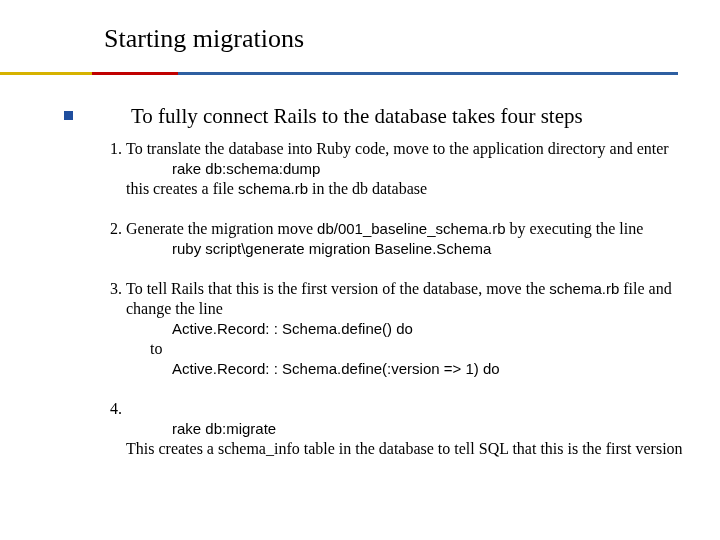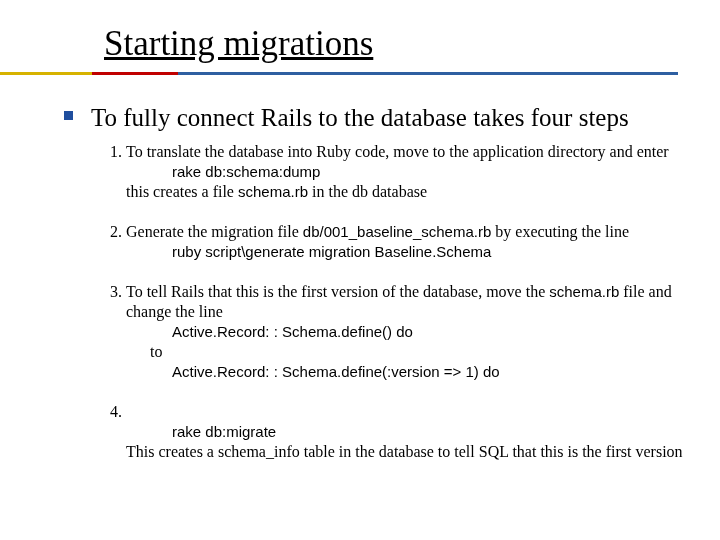--- a/index.html
+++ b/index.html
@@ -16,24 +16,23 @@
     height: 540px;
     position: relative;
     box-sizing: border-box;
   }
   .title-wrap {
     position: absolute;
     top: 24px;
     left: 104px;
   }
   .title {
-    font-size: 35px;
+    font-size: 26px;
     font-weight: 400;
     letter-spacing: 0px;
-    text-decoration: underline;
   }
   .underline {
     position: absolute;
     left: 0;
     top: 72px;
     width: 700px;
     height: 3px;
   }
   .underline .seg1 { position:absolute; left:0; top:0; height:3px; background:#D6B200; }
   .underline .seg2 { position:absolute; top:0; height:3px; background:#C00000; }
@@ -46,21 +45,21 @@
     font-size: 16px;
   }
   .lead-row { display:flex; align-items:flex-start; }
   .bullet-sq {
     width: 9px; height: 9px;
     background: #1F4E9E;
     margin-top: 7px;
     margin-right: 18px;
     flex: 0 0 auto;
   }
-  .lead { font-size: 25px; }
+  .lead { font-size: 21px; margin-left: 40px; }
   ol.steps {
     margin: 10px 0 0 38px;
     padding: 0 0 0 24px;
     font-size: 16px;
   }
   ol.steps > li {
     margin-bottom: 20px;
     line-height: 1.25;
   }
   .code-inline {
@@ -93,21 +92,21 @@
 
     <ol class="steps">
 
       <li>
         <span>To translate the database into Ruby code, move to the application directory and enter</span><br>
         <span class="code-inline indent1">rake db:schema:dump</span><br>
         <span>this creates a file </span><span class="code-inline">schema.rb</span><span> in the db database</span>
       </li>
 
       <li>
-        <span>Generate the migration file </span><span class="code-inline">db/001_baseline_schema.rb</span><span> by executing the line</span><br>
+        <span>Generate the migration move </span><span class="code-inline">db/001_baseline_schema.rb</span><span> by executing the line</span><br>
         <span class="code-inline indent1">ruby script\generate migration Baseline.Schema</span>
       </li>
 
       <li>
         <span>To tell Rails that this is the first version of the database, move the </span><span class="code-inline">schema.rb</span><span> file and change the line</span><br>
         <span class="code-inline indent1">Active.Record: : Schema.define() do</span><br>
         <span class="indent0">to</span><br>
         <span class="code-inline indent1">Active.Record: : Schema.define(:version =&gt; 1) do</span>
       </li>
 

